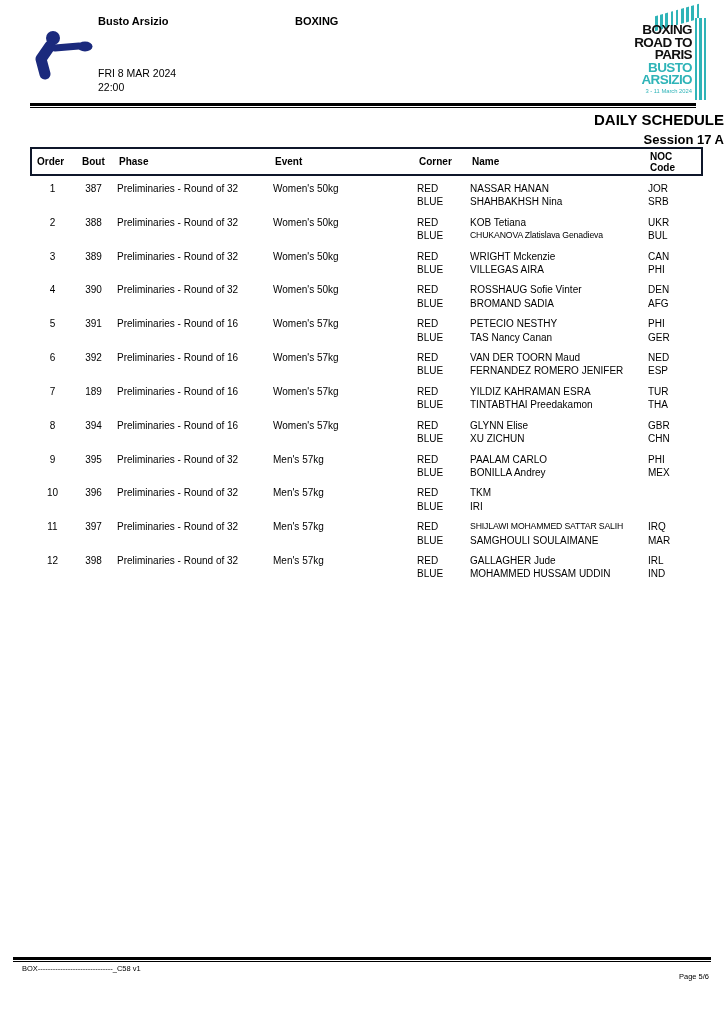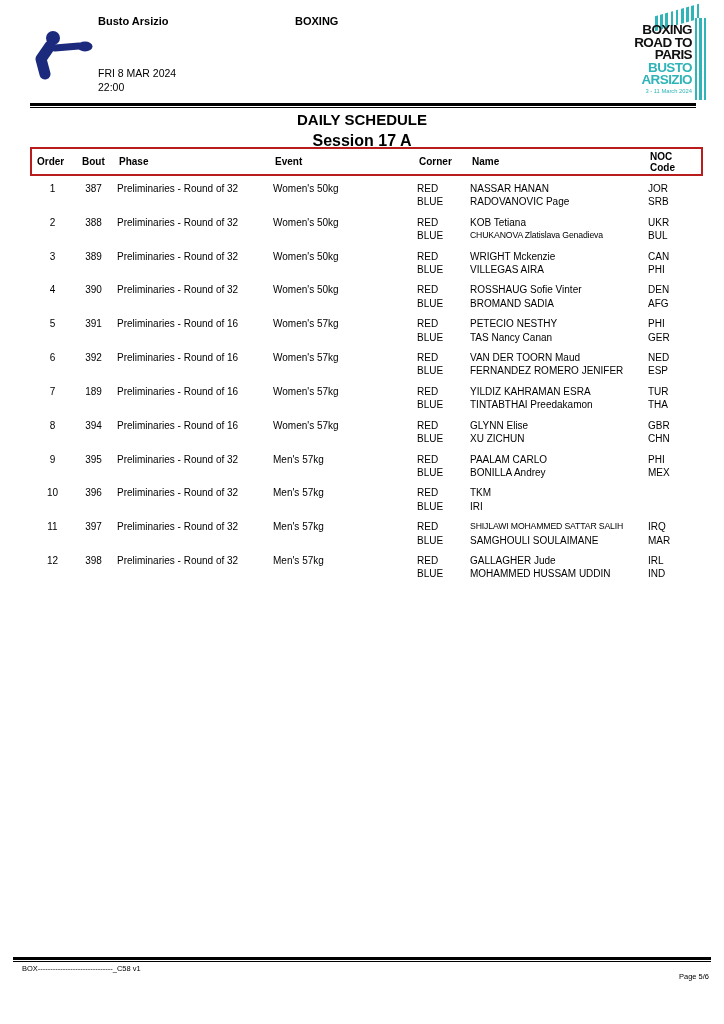--- a/index.html
+++ b/index.html
@@ -31,28 +31,28 @@
   }
   .logo-text { position:absolute; right:16px; top:18px; text-align:right; }
   .logo-black { font-size:13.5px; line-height:12.5px; font-weight:bold; letter-spacing:-0.6px; color:#101010; white-space:nowrap; }
   .logo-teal  { font-size:13.5px; line-height:12.5px; font-weight:bold; letter-spacing:-0.6px; color:var(--teal); white-space:nowrap; }
   .logo-dates { font-size:5.8px; color:var(--teal); margin-top:1px; white-space:nowrap; }
 
   .top-rule { position:absolute; left:30px; width:666px; top:103px; }
   .rule-thick { height:3px; background:#000; }
   .rule-thin  { height:1px; background:#000; margin-top:1px; }
 
-  .title    { position:absolute; left:0; right:0; top:111px; text-align:center; font-size:15px; font-weight:bold; }
-  .subtitle { position:absolute; left:0; right:0; top:132px; text-align:center; font-size:16px; font-weight:bold; }
+  .title    { position:absolute; left:0; right:0; top:111px; text-align:right; font-size:15px; font-weight:bold; }
+  .subtitle { position:absolute; left:0; right:0; top:132px; text-align:right; font-size:13px; font-weight:bold; }
 
   
   .table { position:absolute; left:30px; top:147px; width:673px; }
   .grid  { display:grid; grid-template-columns:45px 37px 156px 144px 53px 178px 60px; }
   .thead {
-    border:2px solid #b91c1c; font-size:10px; font-weight:bold;
+    border:2px solid #0f172a; font-size:10px; font-weight:bold;
     min-height:29px; align-items:center; padding:1px 0;
   }
   .hc { padding-left:5px; }
   .hc-noc { line-height:11px; }
   .tbody { margin-top:6px; }
   .trow { font-size:10px; line-height:13.4px; margin-bottom:7px; }
   .cell { padding-left:5px; }
   .c-center { padding-left:0; text-align:center; }
   .nm { white-space:nowrap; }
   .condensed { font-size:8.7px; letter-spacing:-0.15px; }
@@ -127,21 +127,21 @@
     <div class="cell c-center">1</div>
     <div class="cell c-center">387</div>
     <div class="cell">Preliminaries - Round of 32</div>
     <div class="cell">Women's 50kg</div>
     <div class="cell">
       <div>RED</div>
       <div>BLUE</div>
     </div>
     <div class="cell">
       <div class="nm">NASSAR HANAN</div>
-      <div class="nm">RADOVANOVIC Page</div>
+      <div class="nm">SHAHBAKHSH Nina</div>
     </div>
     <div class="cell">
       <div>JOR</div>
       <div>SRB</div>
     </div>
   </div>
 
   <div class="trow grid">
     <div class="cell c-center">2</div>
     <div class="cell c-center">388</div>

